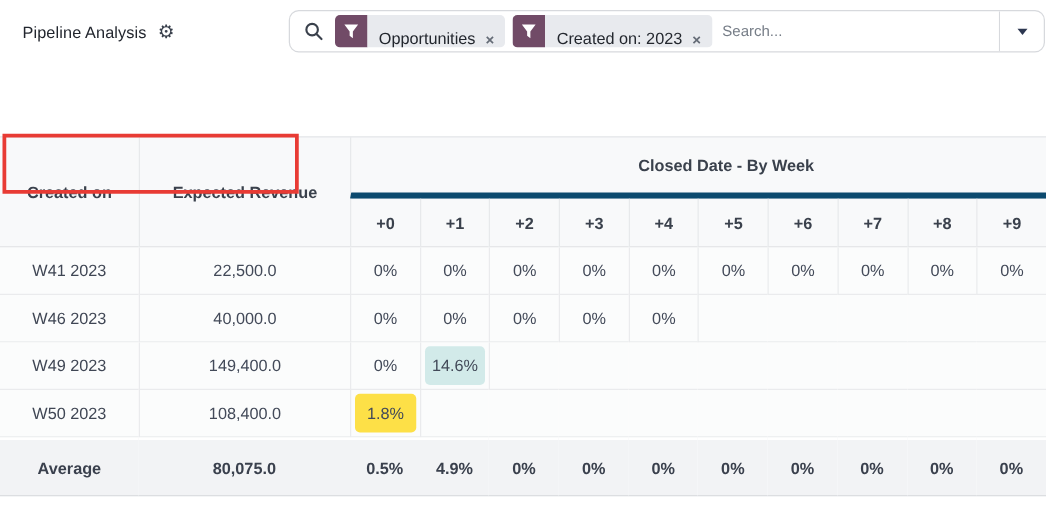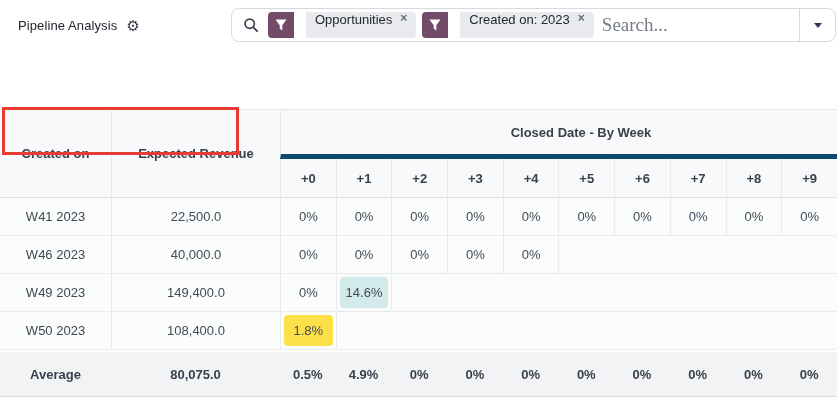--- a/index.html
+++ b/index.html
@@ -16,23 +16,23 @@
   .gear { margin-left:9px; font-size:15px; color:#39404c; line-height:1; cursor:pointer; }
 
   .searchbox {
     position:absolute; left:231px; top:8px; width:605px; height:34px;
     border:1px solid #d7d9dd; border-radius:8px; background:#fff;
     display:flex; align-items:center; padding-left:11px;
   }
   .search-icon { flex:0 0 auto; margin-right:9px; display:flex; }
   .facet { display:flex; align-items:stretch; height:26px; border-radius:4px; overflow:hidden; margin-right:6px; flex:0 0 auto; }
   .facet-icon { width:26px; background:#714b67; display:flex; align-items:center; justify-content:center; }
-  .facet-body { background:#e8eaee; display:flex; align-items:flex-start; padding:0 9px; font-size:13px; color:#23272e; gap:8px; white-space:nowrap;margin-left:12px; }
+  .facet-body { background:#e8eaee; display:flex; align-items:flex-end; padding:0 9px; font-size:13px; color:#23272e; gap:8px; white-space:nowrap; }
   .facet-x { color:#656c77; font-size:12px; font-weight:700; line-height:1; cursor:pointer; }
-  .search-input { flex:1 1 auto; border:none; outline:none; font-family:Liberation Serif, serif; font-size:19px; color:#6d28d9; min-width:40px; background:transparent; }
+  .search-input { flex:1 1 auto; border:none; outline:none; font-family:Liberation Sans, sans-serif; font-size:12px; color:#6d28d9; min-width:40px; background:transparent; }
   .search-input::placeholder { color:#767d87; }
   .search-toggle { flex:0 0 36px; align-self:stretch; border-left:1px solid #d7d9dd; display:flex; align-items:center; justify-content:center; cursor:pointer; border-radius:0 8px 8px 0; }
   .caret { width:0; height:0; border-left:4.5px solid transparent; border-right:4.5px solid transparent; border-top:5.5px solid currentColor; display:inline-block; }
 
   
   .toolbar { position:relative; height:59px; }
   .toolbar-inner { display:flex; gap:8px; padding:17px 0 0 13px; align-items:center; }
   .btn { height:31px; border:none; border-radius:6px; font-family:inherit; font-size:13.5px;
          display:flex; align-items:center; gap:9px; padding:0 15px; cursor:pointer; }
   .btn-primary { background:#714b67; color:#ffffff; font-weight:500; }

